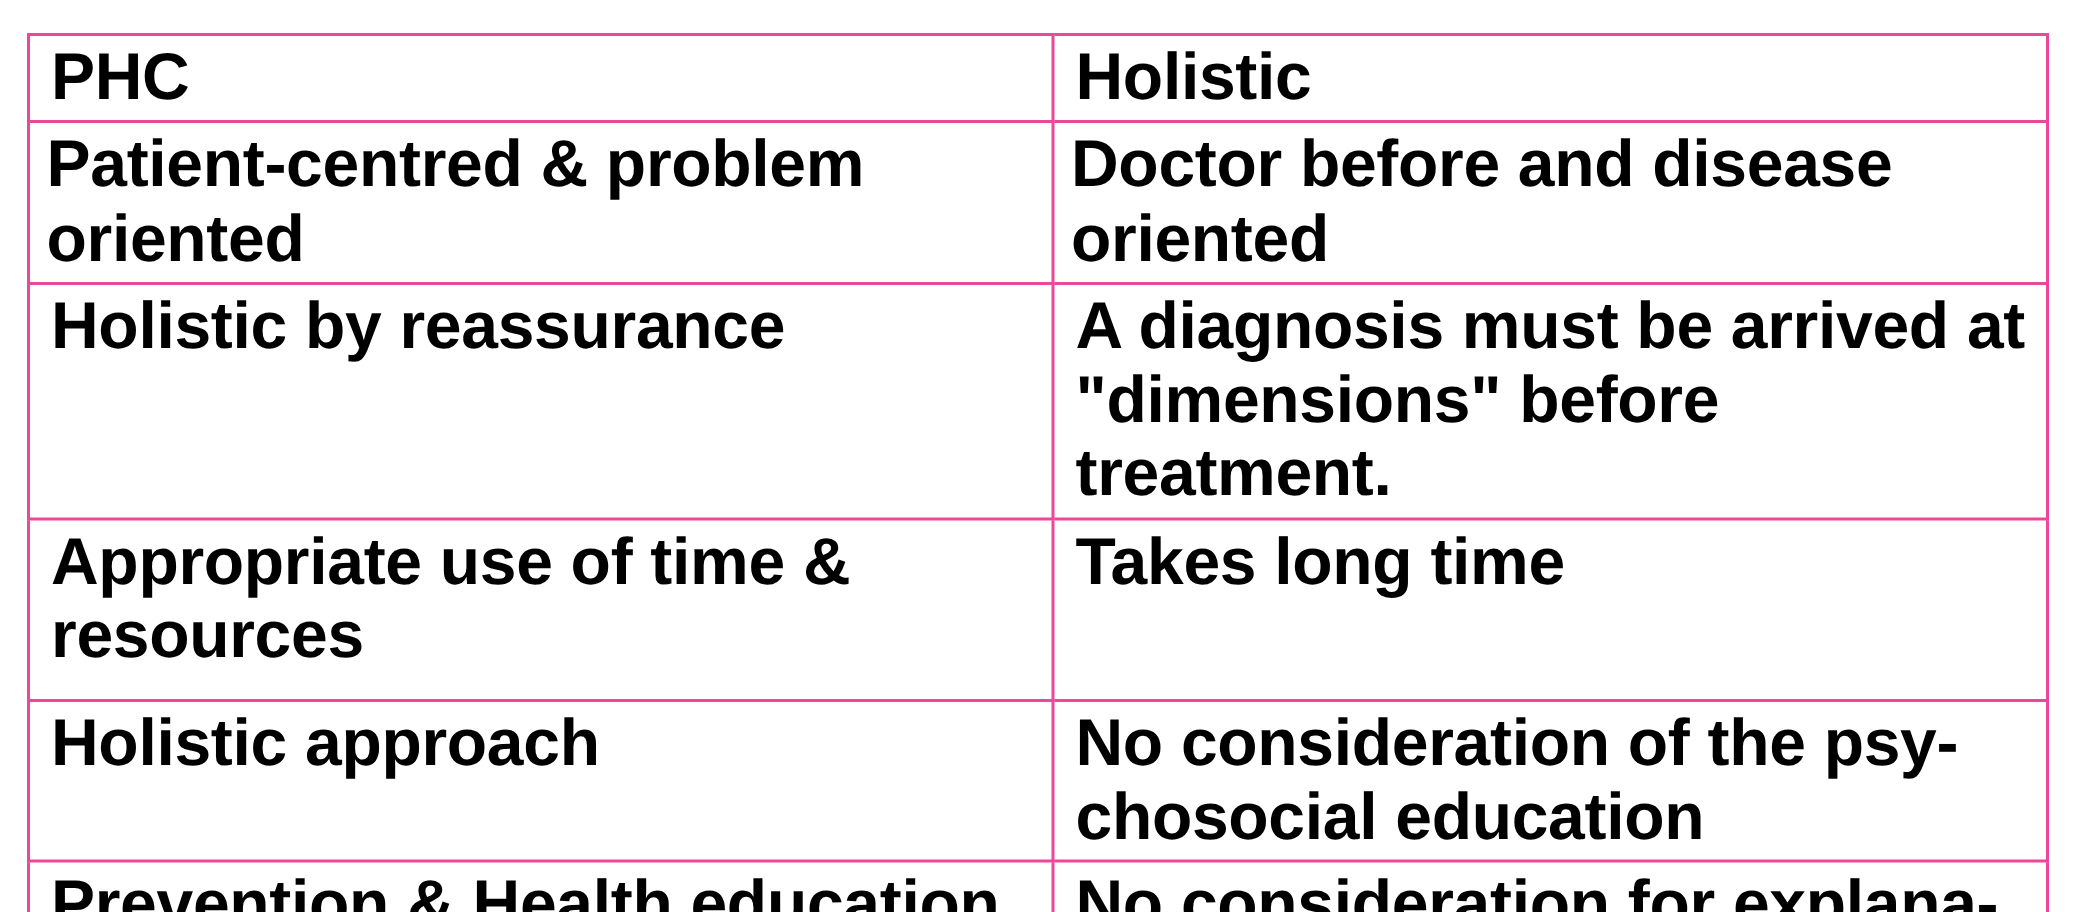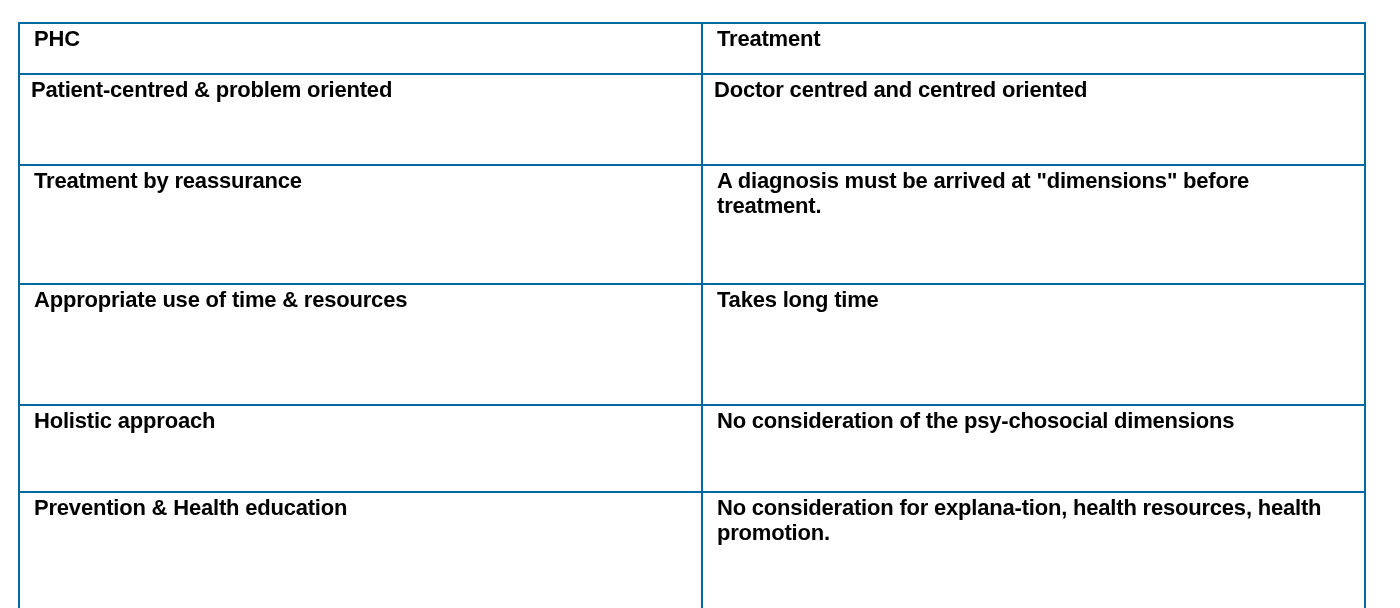--- a/index.html
+++ b/index.html
@@ -24,24 +24,24 @@
     left: 18px;
     top: 22px;
     width: 1346px;
     border-collapse: collapse;
     table-layout: fixed;
     background: #ffffff;
   }
   table.comparison col.col-phc { width: 683px; }
   table.comparison col.col-hospital { width: 663px; }
   table.comparison td {
-    border: 2px solid #0369a1;
+    border: 2px solid #ec4899;
     vertical-align: top;
     padding: 3px 6px 4px 14px;
-    font-size: 22px;
+    font-size: 44px;
     line-height: 1.12;
     font-weight: bold;
     color: #000000;
     letter-spacing: -0.2px;
   }
   tr.r-head td { height: 42px; }
   tr.r-1 td { height: 82px; padding-left: 11px; }
   tr.r-2 td { height: 110px; }
   tr.r-3 td { height: 112px; border-radius: 31px; }
   tr.r-4 td { height: 78px; margin-top: 32px; }
@@ -59,53 +59,53 @@
     <colgroup>
       <col class="col-phc">
       <col class="col-hospital">
     </colgroup>
     <tbody>
       <tr class="r-head">
         <td>
           <span class="cell-text">PHC</span>
         </td>
         <td>
-          <span class="cell-text">Treatment</span>
+          <span class="cell-text">Holistic</span>
         </td>
       </tr>
       <tr class="r-1">
         <td>
           <span class="cell-text">Patient-centred &amp; problem oriented</span>
         </td>
         <td>
-          <span class="cell-text">Doctor centred and centred oriented</span>
+          <span class="cell-text">Doctor before and disease oriented</span>
         </td>
       </tr>
       <tr class="r-2">
         <td>
-          <span class="cell-text">Treatment by reassurance</span>
+          <span class="cell-text">Holistic by reassurance</span>
         </td>
         <td>
           <span class="cell-text">A diagnosis must be arrived at "dimensions" before treatment.</span>
         </td>
       </tr>
       <tr class="r-3">
         <td>
           <span class="cell-text">Appropriate use of time &amp; resources</span>
         </td>
         <td>
           <span class="cell-text">Takes long time</span>
         </td>
       </tr>
       <tr class="r-4">
         <td>
           <span class="cell-text">Holistic approach</span>
         </td>
         <td>
-          <span class="cell-text">No consideration of the psy-chosocial dimensions</span>
+          <span class="cell-text">No consideration of the psy-chosocial education</span>
         </td>
       </tr>
       <tr class="r-5">
         <td>
           <span class="cell-text">Prevention &amp; Health education</span>
         </td>
         <td>
           <span class="cell-text">No consideration for explana-tion, health resources, health promotion.</span>
         </td>
       </tr>

